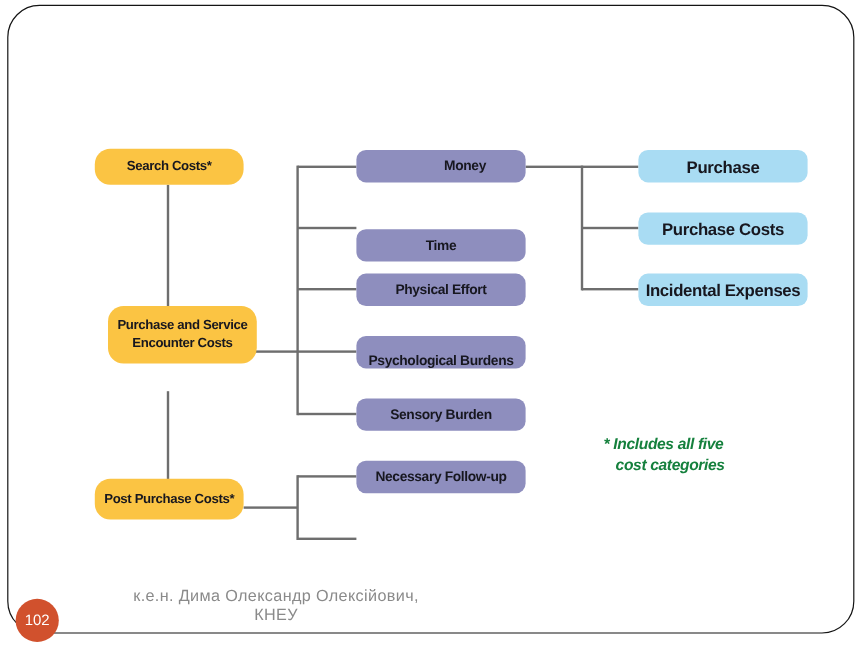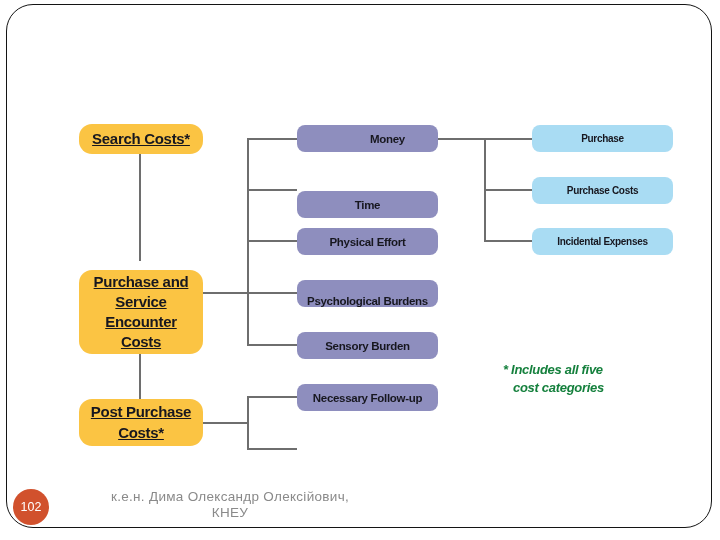--- a/index.html
+++ b/index.html
@@ -28,62 +28,61 @@
     box-sizing: border-box;
     font-weight: 700;
     color: #17171f;
     letter-spacing: -0.3px;
   }
   .group-box {
     left: 79px;
     width: 124px;
     background: #FBC443;
     border-radius: 13px;
-    font-size: 15px;
+    font-size: 11px;
     line-height: 1.35;
     padding: 2px 7px;
-    text-decoration: underline;
   }
   .type-box {
     left: 297px;
     width: 141px;
     height: 27px;
     background: #8E8EBE;
     border-radius: 8px;
     font-size: 11.5px;
     padding: 0 4px;
   }
   .subtype-box {
     left: 532px;
     width: 141px;
     height: 27px;
     background: #A9DCF3;
     border-radius: 8px;
-    font-size: 10px;
+    font-size: 14px;
     padding: 0 4px;
   }
   .line {
     position: absolute;
     background: #6E6E6E;
   }
   .annotation {
     position: absolute;
     left: 503px;
     top: 361px;
     font-style: italic;
     font-weight: 700;
     font-size: 13px;
     color: #15803d;
     letter-spacing: -0.3px;
     line-height: 1.35;
   }
   .annotation .line2 { padding-left: 10px; }
   .page-badge {
     position: absolute;
-    left: 13px; top: 489px;
+    left: 13px; top: 499px;
     width: 36px; height: 36px;
     border-radius: 50%;
     background: #D1512D;
     color: #ffffff;
     font-size: 12.5px;
     display: flex;
     align-items: center;
     justify-content: center;
     z-index: 2;
   }
@@ -122,24 +121,24 @@
   <div class="line" style="left:248px; top:448px; width:49px; height:2px;"></div>
 
   <div class="line" style="left:438px; top:138px; width:94px; height:2px;"></div>
   <div class="line" style="left:484px; top:138px; width:2px; height:104px;"></div>
   <div class="line" style="left:485px; top:189px; width:47px; height:2px;"></div>
   <div class="line" style="left:485px; top:240px; width:47px; height:2px;"></div>
 
   <div class="box group-box" style="top:124px; height:30px;">
     <span>Search Costs*</span>
   </div>
-  <div class="box group-box" style="top:270px; height:84px;">
+  <div class="box group-box" style="top:255px; height:48px;margin-left:11px;">
     <span>Purchase and Service Encounter Costs</span>
   </div>
-  <div class="box group-box" style="top:399px; height:47px;">
+  <div class="box group-box" style="top:399px; height:34px;">
     <span>Post Purchase Costs*</span>
   </div>
 
   <div class="box type-box" style="top:125px;padding-left:44px;">
     <span>Money</span>
   </div>
   <div class="box type-box" style="top:191px;">
     <span>Time</span>
   </div>
   <div class="box type-box" style="top:228px;">

